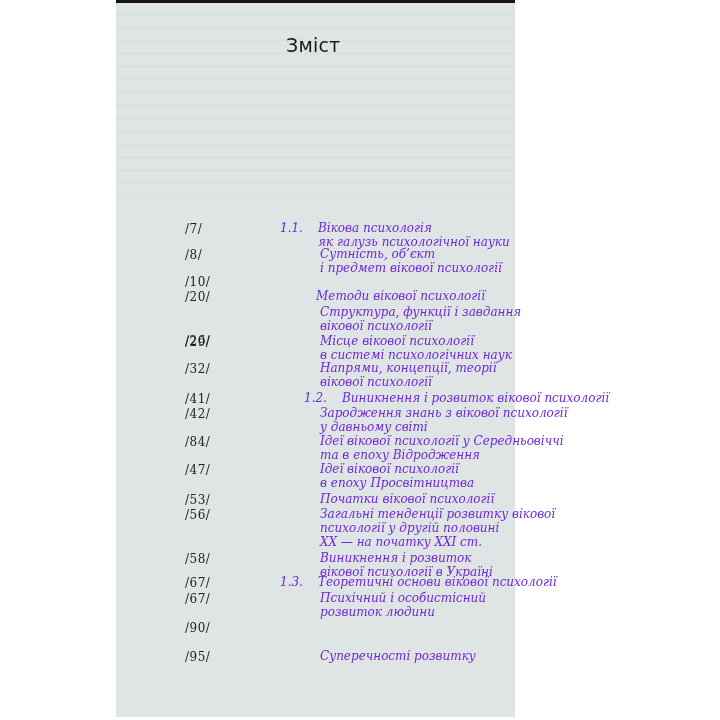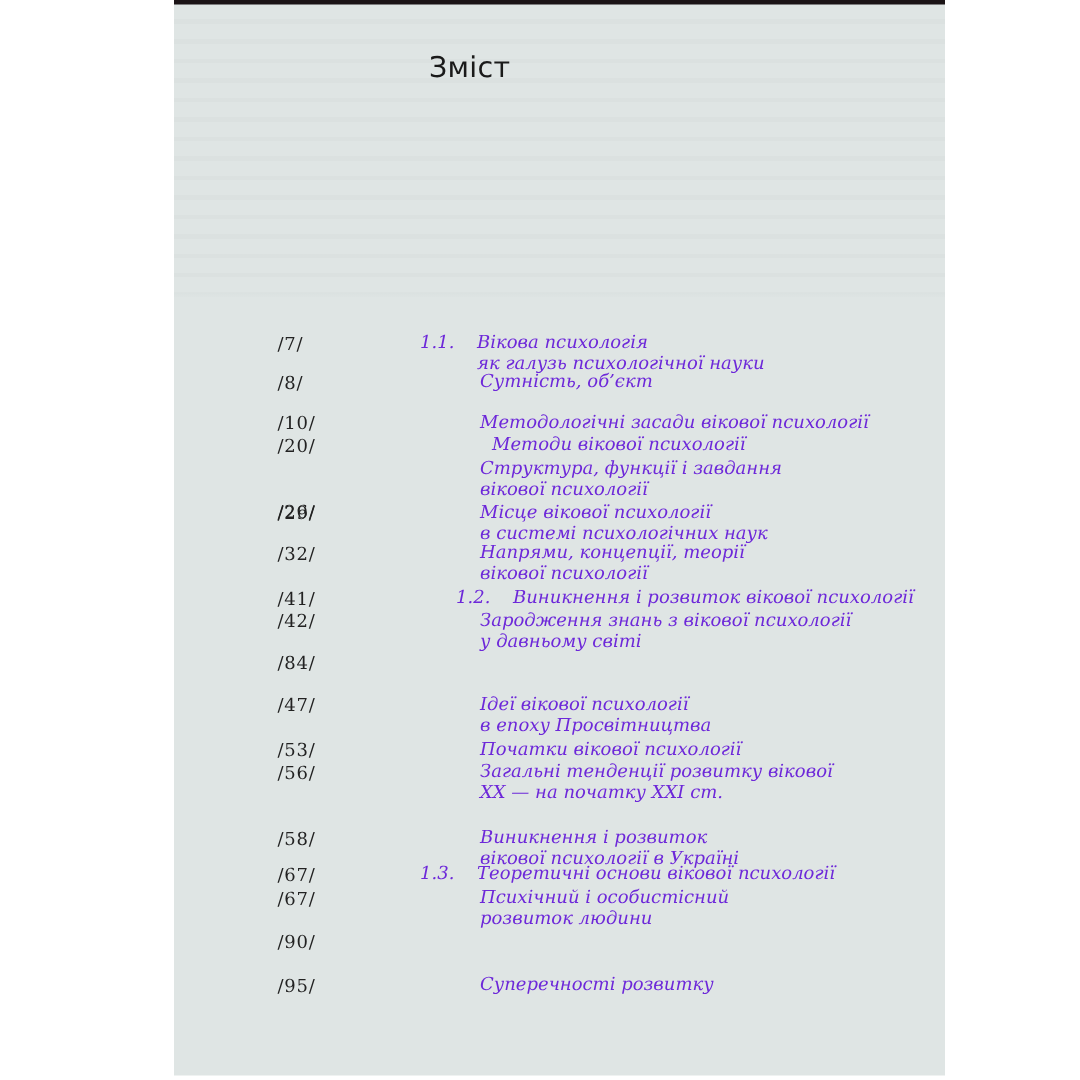--- a/index.html
+++ b/index.html
@@ -1,18 +1,18 @@
 <!DOCTYPE html>
 <html><head>
 <meta charset="utf-8">
 <style>
   html, body { margin: 0; padding: 0; background: #ffffff; }
   body { width: 720px; height: 720px; position: relative; overflow: hidden; }
   .page {
-    position: absolute; left: 116px; top: 0; width: 514px; height: 717px;
+    position: absolute; left: 116px; top: 0; width: 399px; height: 717px;
     background: #dfe5e4;
     border-top: 3px solid #1b1416;
     box-sizing: border-box;
   }
   .ghost {
     position: absolute; left: 0; top: 0; width: 100%; height: 100%;
     background:
       repeating-linear-gradient(180deg, rgba(0,0,0,0) 0px, rgba(0,0,0,0) 10px, rgba(120,130,130,0.05) 10px, rgba(120,130,130,0.05) 13px);
     -webkit-mask-image: linear-gradient(180deg, #000 0, #000 190px, transparent 200px);
     mask-image: linear-gradient(180deg, #000 0, #000 190px, transparent 200px);
@@ -47,42 +47,42 @@
 </head>
 <body>
 
 <div class="page">
   <div class="ghost"></div>
   <div class="title">Зміст</div>
   <div class="toc" id="toc">
       <div class="pg" style="top: 219px;">/7/</div>
       <div class="txt sec" style="top: 219px; left: 164px;"><span class="line"><span class="num">1.1.</span><span>Вікова психологія</span></span><span class="line cont">як галузь психологічної науки</span></div>
       <div class="pg" style="top: 245px;">/8/</div>
-      <div class="txt sub" style="top: 245px; left: 204px;"><span class="line">Сутність, об’єкт</span></div>
+      <div class="txt sub" style="top: 245px; left: 204px;"><span class="line">Сутність, об’єкт</span><span class="line">і предмет вікової психології</span></div>
       <div class="pg" style="top: 272px;">/10/</div>
-      <div class="txt sub" style="top: 272px; left: 204px;"><span class="line">Методологічні засади вікової психології</span></div>
       <div class="pg" style="top: 287px;">/20/</div>
-      <div class="txt sub" style="top: 287px; left: 212px;"><span class="line">Методи вікової психології</span></div>
+      <div class="txt sub" style="top: 287px; left: 200px;"><span class="line">Методи вікової психології</span></div>
       <div class="pg" style="top: 303px; margin-top: 28px;">/26/</div>
       <div class="txt sub" style="top: 303px; left: 204px;"><span class="line">Структура, функції і завдання</span><span class="line">вікової психології</span></div>
       <div class="pg" style="top: 332px;">/29/</div>
       <div class="txt sub" style="top: 332px; left: 204px;"><span class="line">Місце вікової психології</span><span class="line">в системі психологічних наук</span></div>
       <div class="pg" style="top: 359px;">/32/</div>
       <div class="txt sub" style="top: 359px; left: 204px;"><span class="line">Напрями, концепції, теорії</span><span class="line">вікової психології</span></div>
       <div class="pg" style="top: 389px;">/41/</div>
       <div class="txt sec" style="top: 389px; left: 164px; margin-left: 24px;"><span class="line"><span class="num">1.2.</span><span>Виникнення і розвиток вікової психології</span></span></div>
       <div class="pg" style="top: 404px;">/42/</div>
       <div class="txt sub" style="top: 404px; left: 204px;"><span class="line">Зародження знань з вікової психології</span><span class="line">у давньому світі</span></div>
       <div class="pg" style="top: 432px;">/84/</div>
+      <div class="txt sub" style="top: 432px; left: 204px;"><span class="line">Ідеї вікової психології у Середньовіччі</span><span class="line">та в епоху Відродження</span></div>
       <div class="pg" style="top: 460px;">/47/</div>
       <div class="txt sub" style="top: 460px; left: 204px;"><span class="line">Ідеї вікової психології</span><span class="line">в епоху Просвітництва</span></div>
       <div class="pg" style="top: 490px;">/53/</div>
       <div class="txt sub" style="top: 490px; left: 204px;"><span class="line">Початки вікової психології</span></div>
       <div class="pg" style="top: 505px;">/56/</div>
-      <div class="txt sub" style="top: 505px; left: 204px;"><span class="line">Загальні тенденції розвитку вікової</span><span class="line">XX — на початку XXI ст.</span></div>
+      <div class="txt sub" style="top: 505px; left: 204px;"><span class="line">Загальні тенденції розвитку вікової</span><span class="line">психології у другій половині</span><span class="line">XX — на початку XXI ст.</span></div>
       <div class="pg" style="top: 549px;">/58/</div>
       <div class="txt sub" style="top: 549px; left: 204px;"><span class="line">Виникнення і розвиток</span><span class="line">вікової психології в Україні</span></div>
       <div class="pg" style="top: 573px;">/67/</div>
       <div class="txt sec" style="top: 573px; left: 164px;"><span class="line"><span class="num">1.3.</span><span>Теоретичні основи вікової психології</span></span></div>
       <div class="pg" style="top: 589px;">/67/</div>
       <div class="txt sub" style="top: 589px; left: 204px;"><span class="line">Психічний і особистісний</span><span class="line">розвиток людини</span></div>
       <div class="pg" style="top: 618px;">/90/</div>
       <div class="pg" style="top: 647px;">/95/</div>
       <div class="txt sub" style="top: 647px; left: 204px;"><span class="line">Суперечності розвитку</span></div>
     </div>

